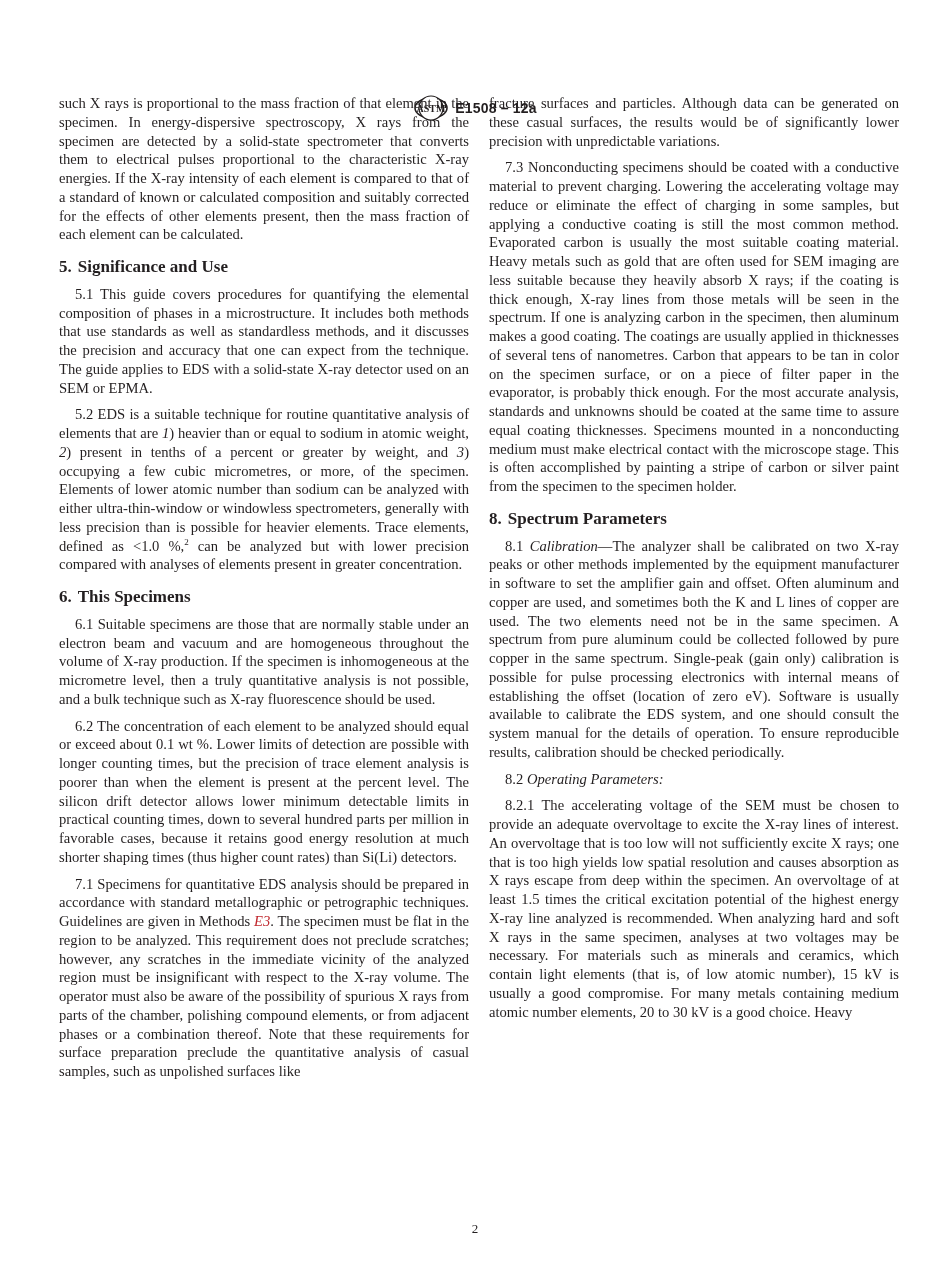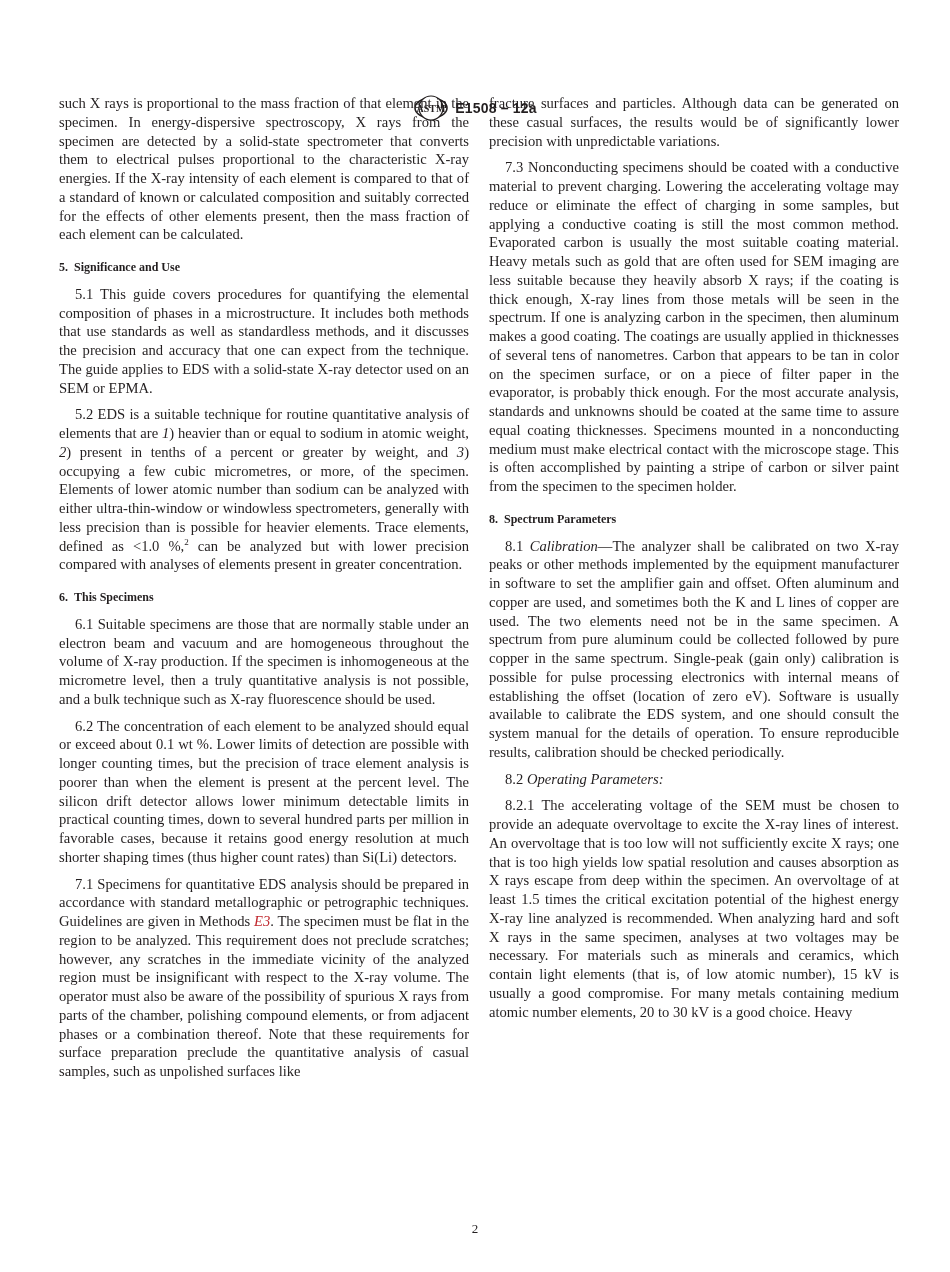--- a/index.html
+++ b/index.html
@@ -51,21 +51,21 @@
     .col-right { left: 489px; }
     .para {
       margin: 0 0 8px 0;
       text-indent: 16px;
     }
     .para.cont {
       text-indent: 0;
     }
     .heading {
       font-weight: bold;
-      font-size: 12px;
+      font-size: 17px;
       margin: 14px 0 8px 0;
       text-indent: 0;
     }
     .heading .num {
       margin-right: 6px;
     }
     .ital { font-style: italic; }
     .link { color: #c0272d; font-style: italic; }
     sup { font-size: 9px; line-height: 0; vertical-align: 6px; }
     .page-num {

